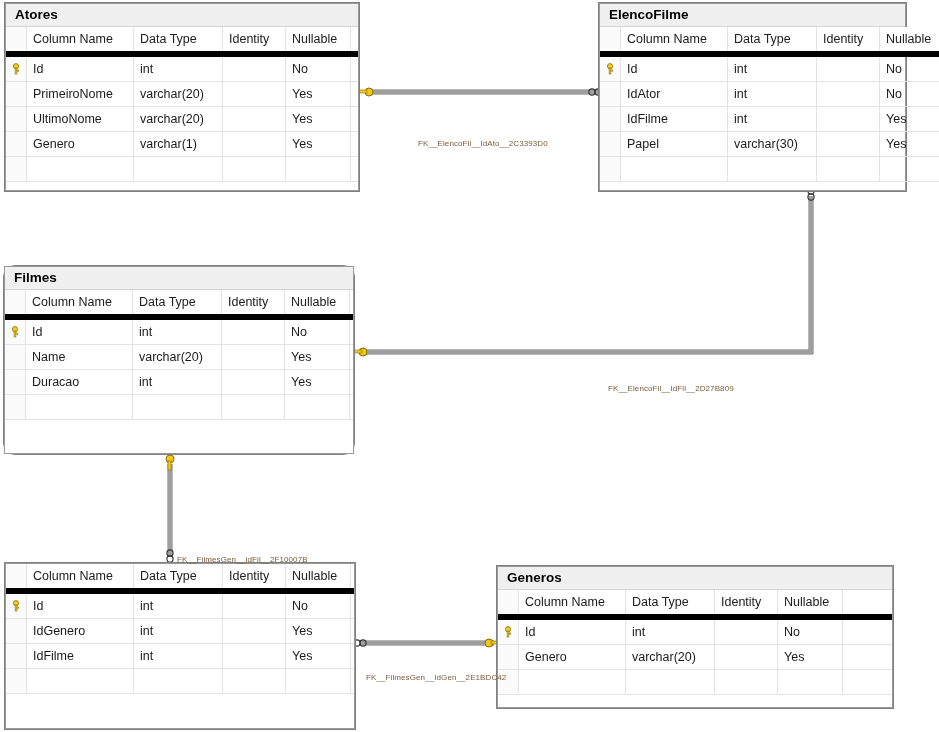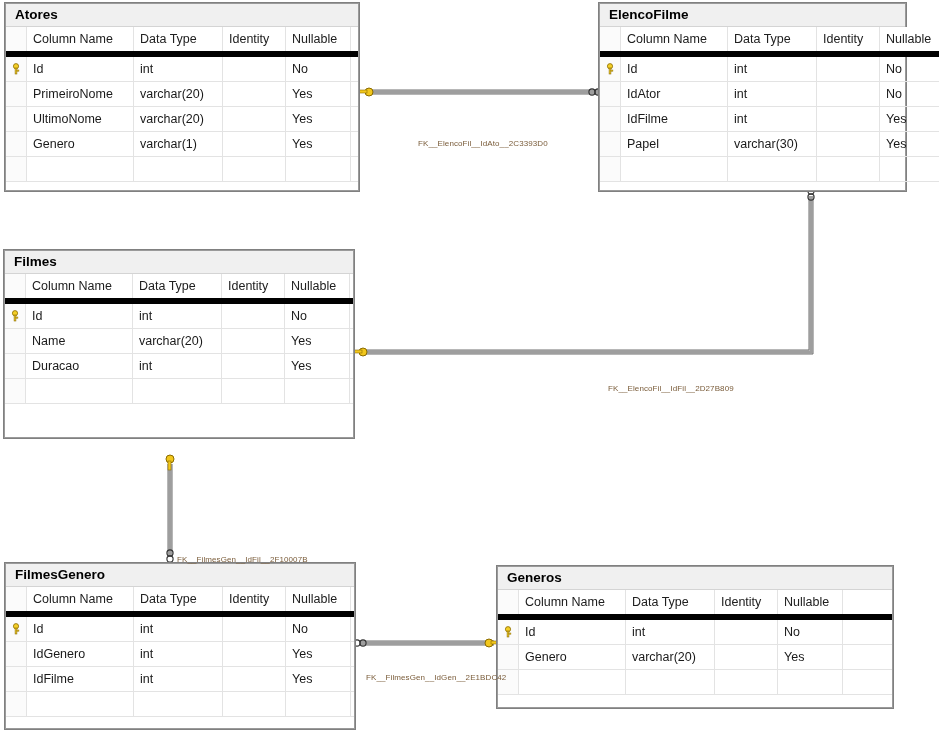--- a/index.html
+++ b/index.html
@@ -309,21 +309,21 @@
               <td class="col-type"></td>
               <td class="col-ident"></td>
               <td class="col-null"></td>
               <td class="col-pad"></td>
             </tr>
           </tbody>
       </table>
     </div>
   </div>
 
-  <div class="entity" style="left:3px; top:249px; width:352px; height:190px;">
+  <div class="entity" style="left:3px; top:265px; width:352px; height:190px;border-radius:12px;">
     <div class="entity-inner">
       <div class="entity-title">Filmes</div>
       <table class="grid">
         <thead>
           <tr>
             <th class="gutter"></th>
             <th class="col-name">Column Name</th>
             <th class="col-type">Data Type</th>
             <th class="col-ident">Identity</th>
             <th class="col-null">Nullable</th>
@@ -367,21 +367,20 @@
               <td class="col-null"></td>
               <td class="col-pad"></td>
             </tr>
           </tbody>
       </table>
     </div>
   </div>
 
   <div class="entity" style="left:4px; top:562px; width:352px; height:168px;">
     <div class="entity-inner">
-      <div class="entity-title">FilmesGenero</div>
       <table class="grid">
         <thead>
           <tr>
             <th class="gutter"></th>
             <th class="col-name">Column Name</th>
             <th class="col-type">Data Type</th>
             <th class="col-ident">Identity</th>
             <th class="col-null">Nullable</th>
             <th class="col-pad"></th>
           </tr>

